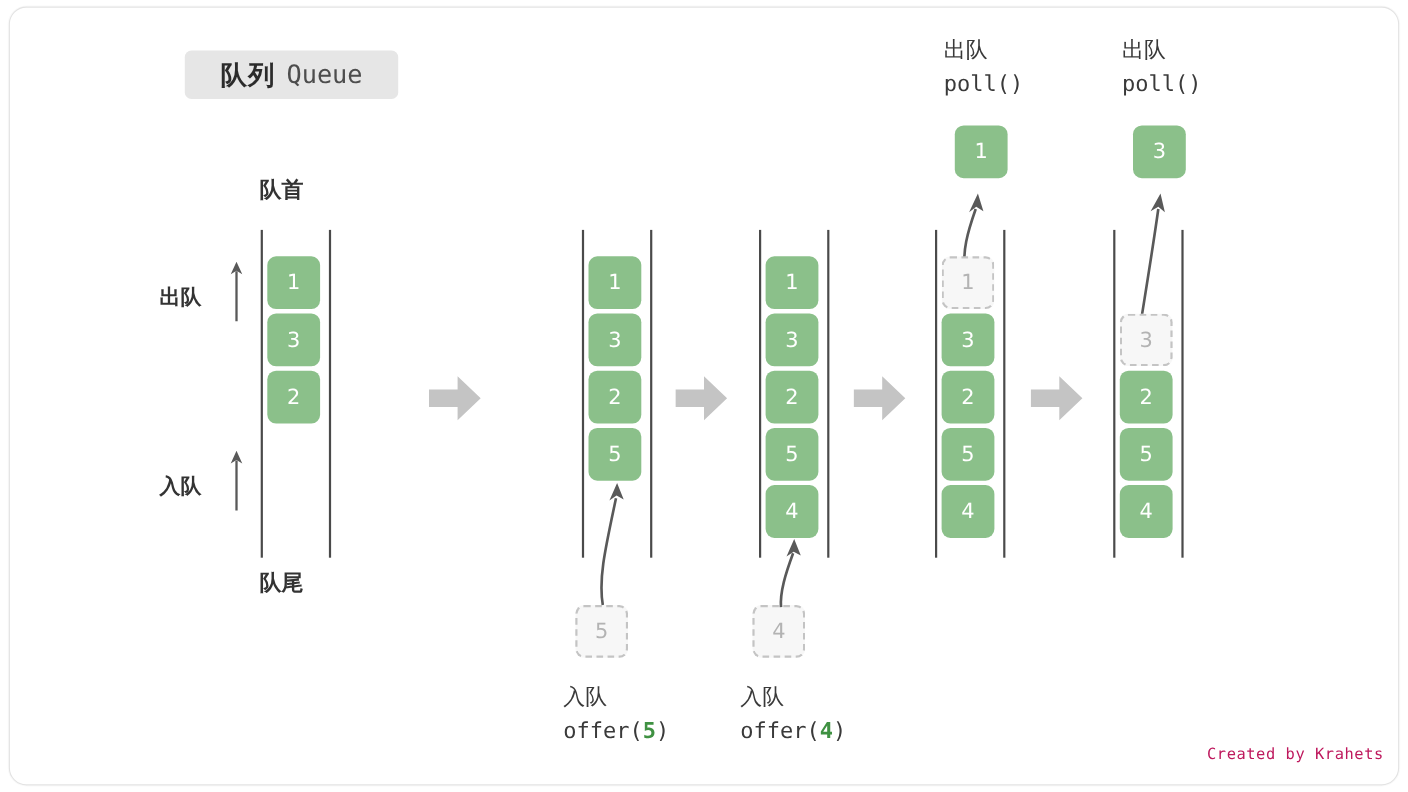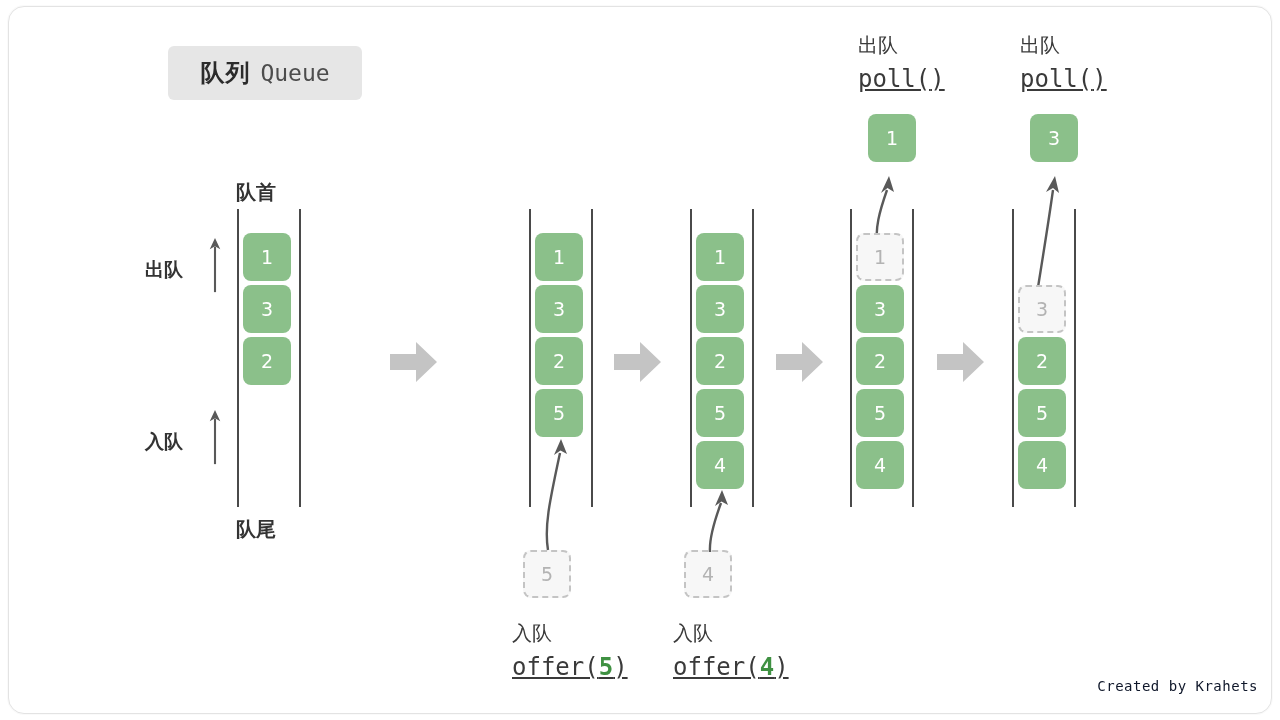--- a/index.html
+++ b/index.html
@@ -34,21 +34,21 @@
     box-sizing: border-box;
     box-shadow: 0 0 0 1px #fafafa;
   }
 
   
   .title-badge {
     position: absolute;
     left: 168px;
     top: 46px;
     width: 194px;
-    height: 54px;
+    height: 44px;
     background: #e6e6e6;
     border-radius: 6px;
     display: flex;
     align-items: center;
     justify-content: center;
     gap: 10px;
   }
   .title-cn {
     font-family: "DejaVu Sans", "Liberation Sans", sans-serif;
     font-size: 24px;
@@ -68,21 +68,21 @@
     font-family: "DejaVu Sans", "Liberation Sans", sans-serif;
     font-weight: bold;
     color: #333333;
   }
 
   .head-label {
     position: absolute;
     font-size: 20px;
     white-space: nowrap;
   }
-  .head-label.head-top   { left: 236px; top: 159px; margin-top: 20px; }
+  .head-label.head-top   { left: 236px; top: 159px; }
   .head-label.head-bot   { left: 236px; top: 516px; }
 
   .side-label {
     position: absolute;
     font-size: 19px;
     white-space: nowrap;
   }
   .side-label.s-out { left: 145px; top: 257px; }
   .side-label.s-in  { left: 145px; top: 429px; }
 
@@ -142,23 +142,22 @@
   }
   .op-caption .op-cn {
     display: block;
     font-family: "DejaVu Sans", "Liberation Sans", sans-serif;
     font-size: 20px;
     color: #3a3a3a;
   }
   .op-caption .op-code {
     display: block;
     font-family: "DejaVu Sans Mono", "Liberation Mono", monospace;
-    font-size: 24px;
+    font-size: 20px;
     color: #3a3a3a;
-    text-decoration: underline;
   }
   .op-code .arg { color: #3f9142; font-weight: bold; }
 
   
   .step-arrow {
     position: absolute;
     width: 48px;
     height: 44px;
   }
 
@@ -168,21 +167,21 @@
     overflow: visible;
   }
 
   
   .watermark {
     position: absolute;
     right: 22px;
     bottom: 26px;
     font-family: "DejaVu Sans Mono", "Liberation Mono", monospace;
     font-size: 14px;
-    color: #0f172a;
+    color: #be185d;
     letter-spacing: 0.5px;
   }
 </style>
 </head>
 <body>
 
 <div id="canvas">
 
   <div class="card-frame"></div>
 

